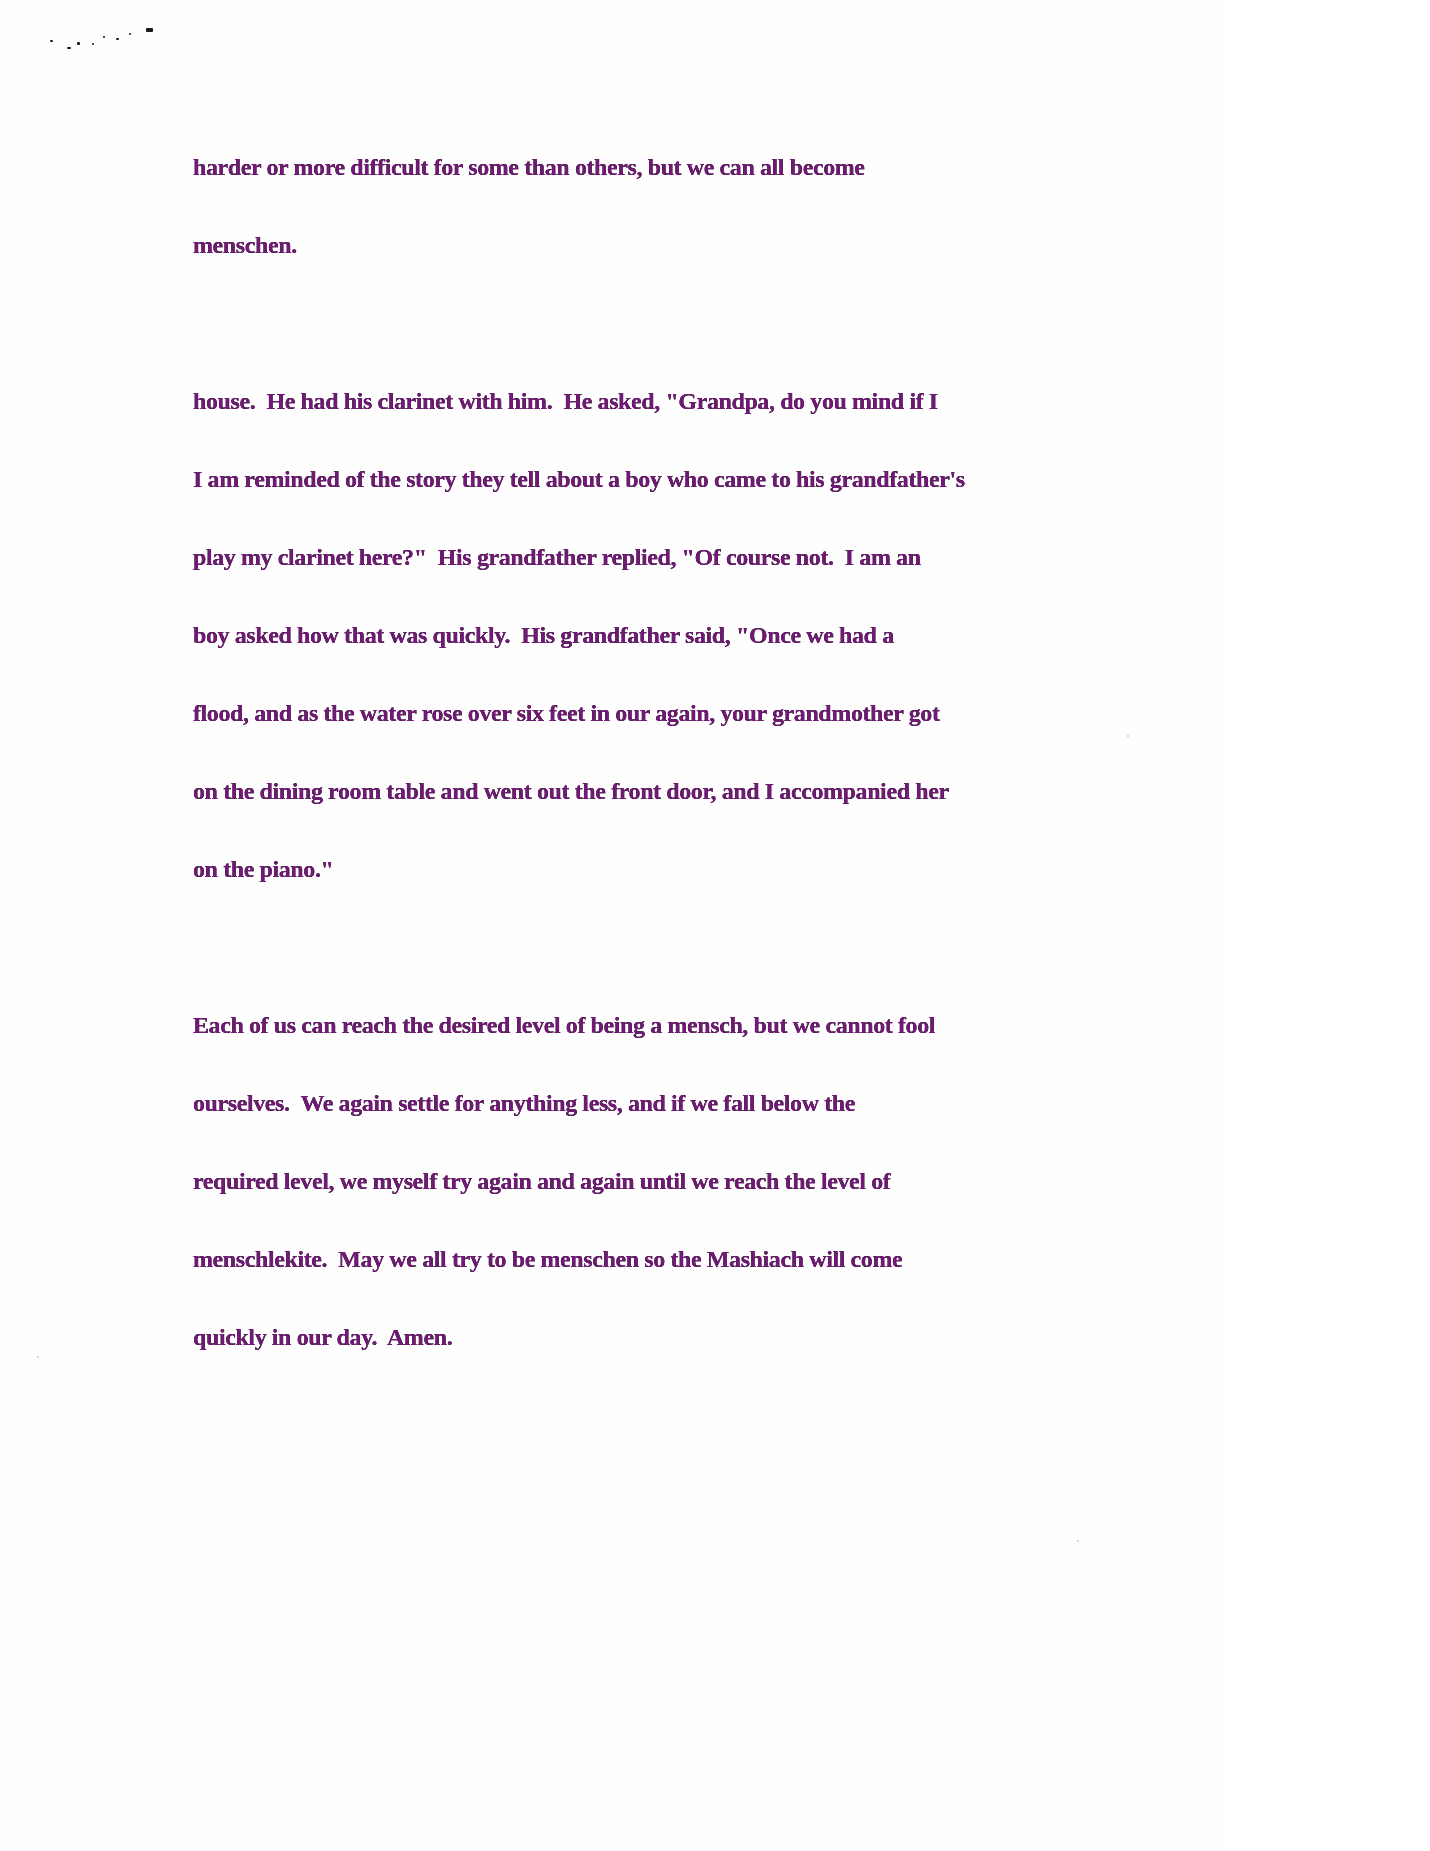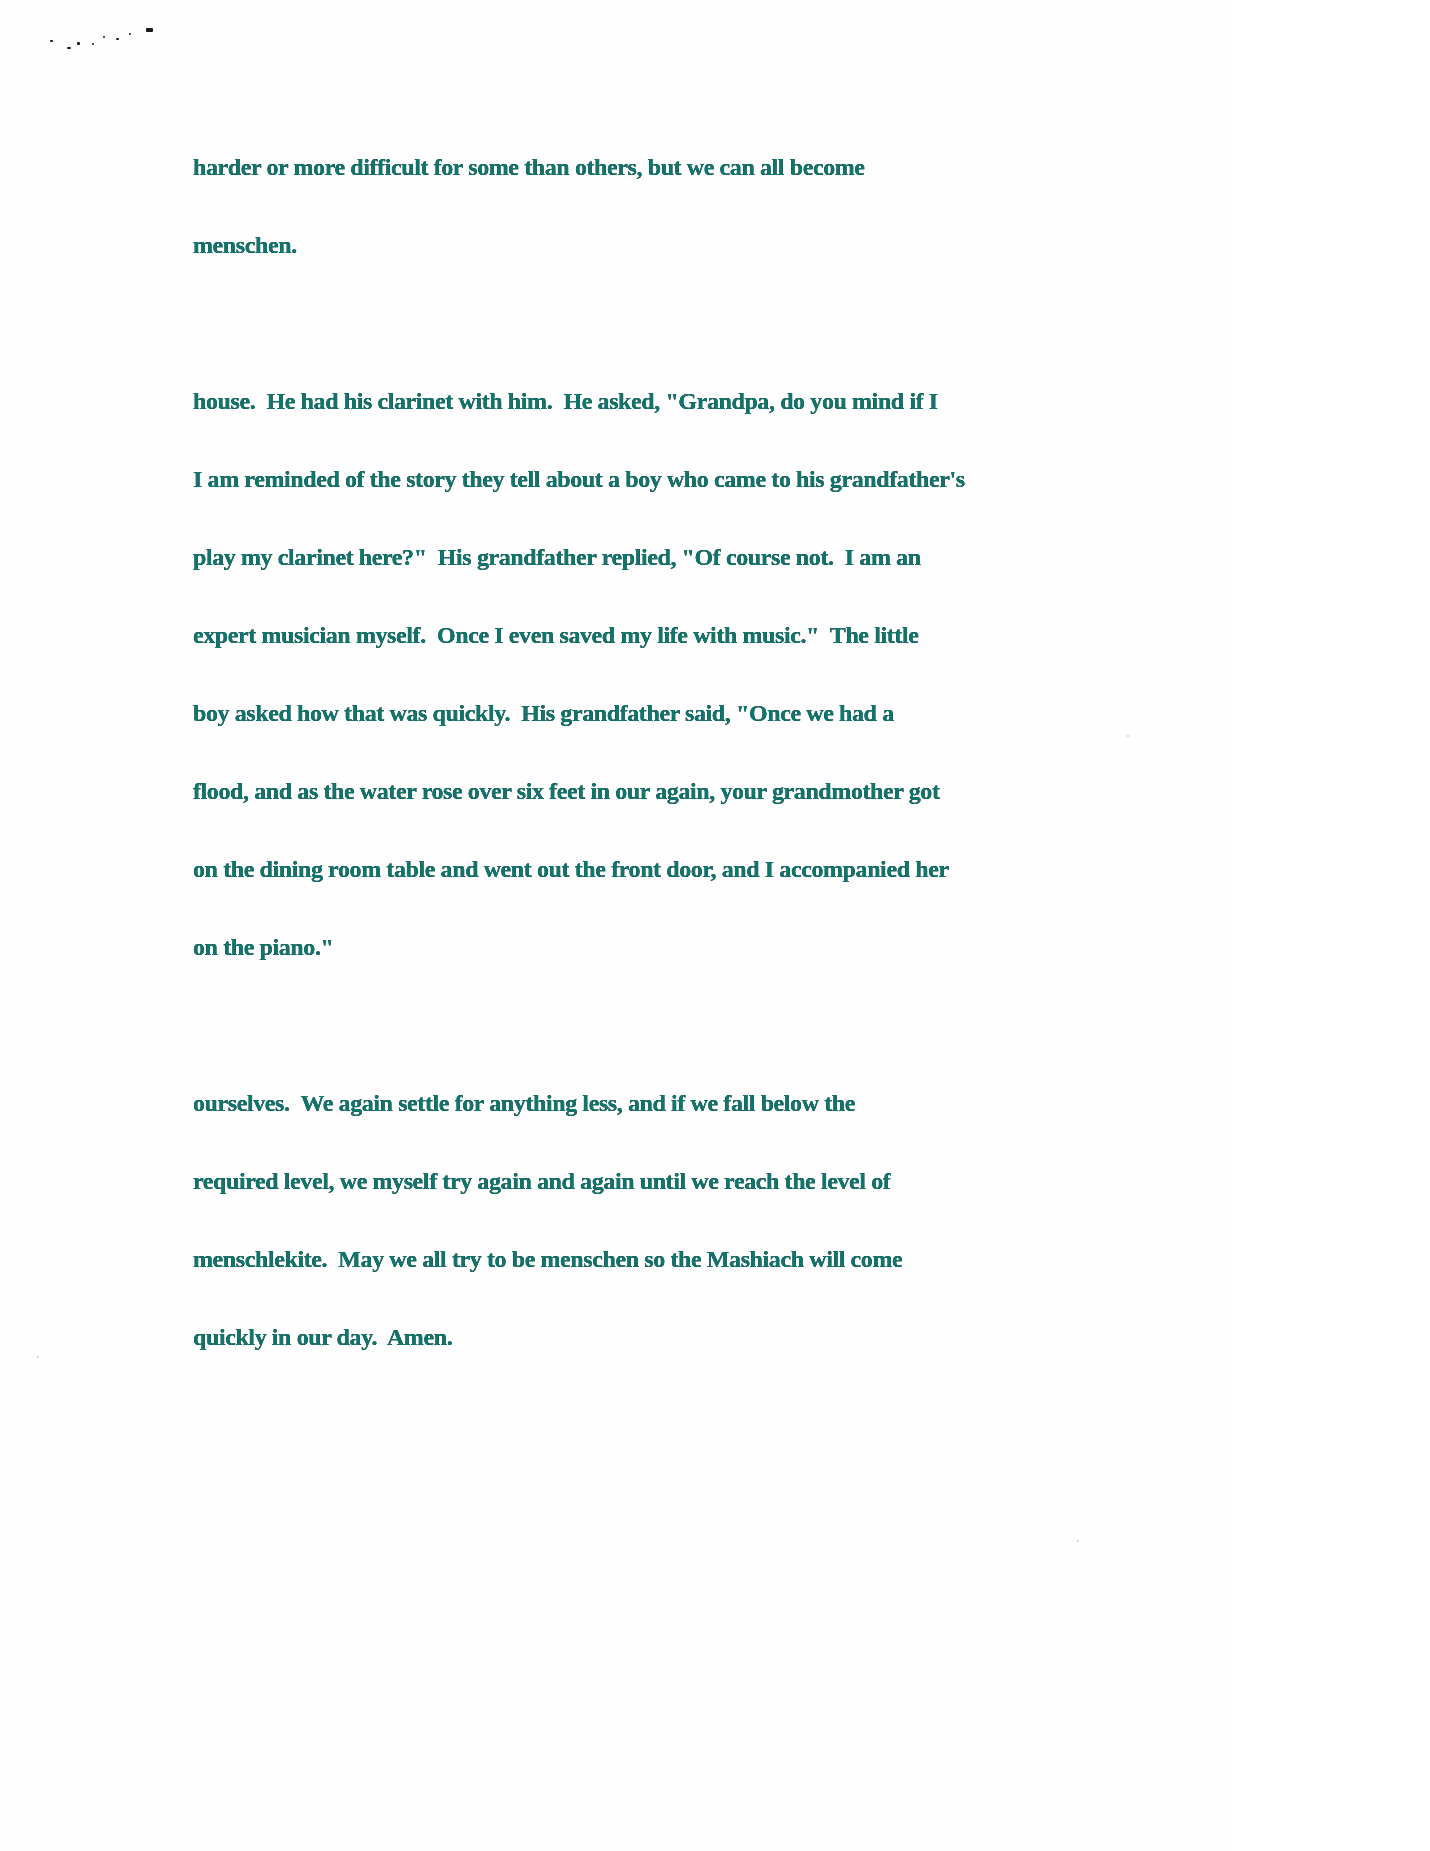--- a/index.html
+++ b/index.html
@@ -7,21 +7,21 @@
     padding: 0;
     background: #ffffff;
   }
   .page {
     position: relative;
     width: 1228px;
     height: 1851px;
     background: #fefefe;
     overflow: hidden;
     font-family: "Liberation Serif", serif;
-    color: #0f766e;
+    color: #701a75;
   }
   .doc-text {
     position: absolute;
     left: 193px;
     top: 128px;
     width: 1100px;
   }
   .paragraph { margin: 0; padding: 0; }
   .paragraph + .paragraph { margin-top: 78px; }
   .text-line {
@@ -62,28 +62,28 @@
 
     <div class="paragraph">
       <div class="text-line">harder or more difficult for some than others, but we can all become</div>
       <div class="text-line">menschen.</div>
     </div>
 
     <div class="paragraph">
       <div class="text-line">house.  He had his clarinet with him.  He asked, "Grandpa, do you mind if I</div>
       <div class="text-line">I am reminded of the story they tell about a boy who came to his grandfather's</div>
       <div class="text-line">play my clarinet here?"  His grandfather replied, "Of course not.  I am an</div>
-      <div class="text-line">expert musician myself.  Once I even saved my life with music."  The little</div>
       <div class="text-line">boy asked how that was quickly.  His grandfather said, "Once we had a</div>
       <div class="text-line">flood, and as the water rose over six feet in our again, your grandmother got</div>
       <div class="text-line">on the dining room table and went out the front door, and I accompanied her</div>
       <div class="text-line">on the piano."</div>
     </div>
 
     <div class="paragraph">
+      <div class="text-line">Each of us can reach the desired level of being a mensch, but we cannot fool</div>
       <div class="text-line">ourselves.  We again settle for anything less, and if we fall below the</div>
       <div class="text-line">required level, we myself try again and again until we reach the level of</div>
       <div class="text-line">menschlekite.  May we all try to be menschen so the Mashiach will come</div>
       <div class="text-line">quickly in our day.  Amen.</div>
     </div>
 
   </div>
 </div>
 
 </body></html>

